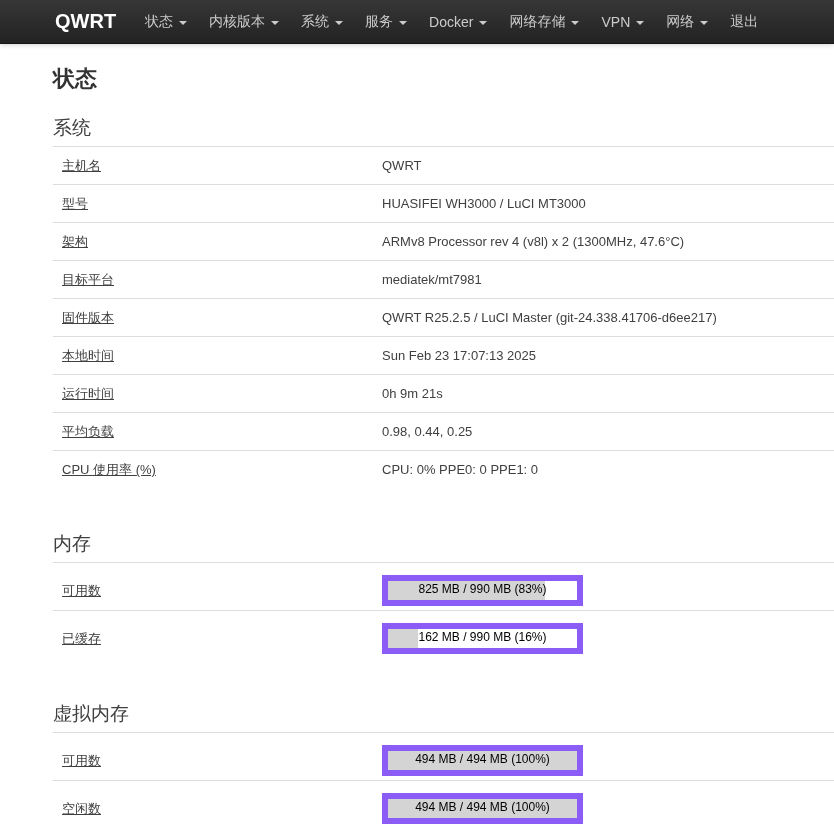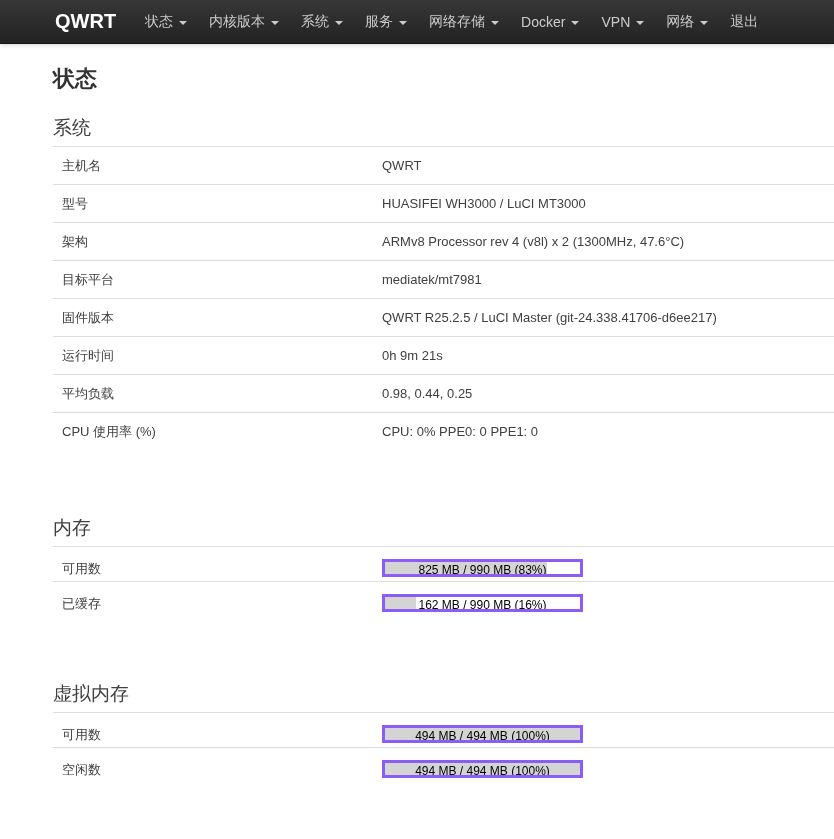--- a/index.html
+++ b/index.html
@@ -65,45 +65,45 @@
     color: #333333;
     margin: 22px 0 0 0;
   }
   h2.section-heading {
     font-size: 19px;
     line-height: 20px;
     font-weight: normal;
     color: #404040;
     margin: 26px 0 8px 0;
   }
-  h2.section-gap { margin-top: 68px; }
+  h2.section-gap { margin-top: 46px; }
   table.info-table {
     width: 100%;
     border-collapse: collapse;
   }
   table.info-table td {
     border-top: 1px solid #dddddd;
     padding: 10px 9px;
     line-height: 17px;
     vertical-align: middle;
     color: #404040;
   }
-  td.label-cell { width: 302px; }
+  td.label-cell { width: 302px; text-decoration: underline; }
   td.value-cell { padding-left: 0; }
   table.bar-table td {
     padding-top: 12px;
     padding-bottom: 4px;
   }
   
   .progressbar {
     position: relative;
     box-sizing: border-box;
     width: 201px;
-    height: 18px;
-    border: 3px solid #8b5cf6;
+    height: 31px;
+    border: 6px solid #8b5cf6;
     background: #ffffff;
     overflow: hidden;
     text-decoration: underline;
   }
   .progressbar .fill {
     position: absolute;
     left: 0; top: 0; bottom: 0;
     background: #d4d4d4;
   }
   .progressbar .bar-text {
@@ -133,25 +133,25 @@
     </div>
     <div class="nav-item">
       <span>系统</span>
       <span class="caret"></span>
     </div>
     <div class="nav-item">
       <span>服务</span>
       <span class="caret"></span>
     </div>
     <div class="nav-item">
+      <span>Docker</span>
+      <span class="caret"></span>
+    </div>
+    <div class="nav-item">
       <span>网络存储</span>
-      <span class="caret"></span>
-    </div>
-    <div class="nav-item">
-      <span>Docker</span>
       <span class="caret"></span>
     </div>
     <div class="nav-item">
       <span>VPN</span>
       <span class="caret"></span>
     </div>
     <div class="nav-item">
       <span>网络</span>
       <span class="caret"></span>
     </div>
@@ -182,20 +182,24 @@
       </tr>
       <tr>
         <td class="label-cell">目标平台</td>
         <td class="value-cell">mediatek/mt7981</td>
       </tr>
       <tr>
         <td class="label-cell">固件版本</td>
         <td class="value-cell">QWRT R25.2.5 / LuCI Master (git-24.338.41706-d6ee217)</td>
       </tr>
       <tr>
+        <td class="label-cell">本地时间</td>
+        <td class="value-cell">Sun Feb 23 17:07:13 2025</td>
+      </tr>
+      <tr>
         <td class="label-cell">运行时间</td>
         <td class="value-cell">0h 9m 21s</td>
       </tr>
       <tr>
         <td class="label-cell">平均负载</td>
         <td class="value-cell">0.98, 0.44, 0.25</td>
       </tr>
       <tr>
         <td class="label-cell">CPU 使用率 (%)</td>
         <td class="value-cell">CPU: 0% PPE0: 0 PPE1: 0</td>

